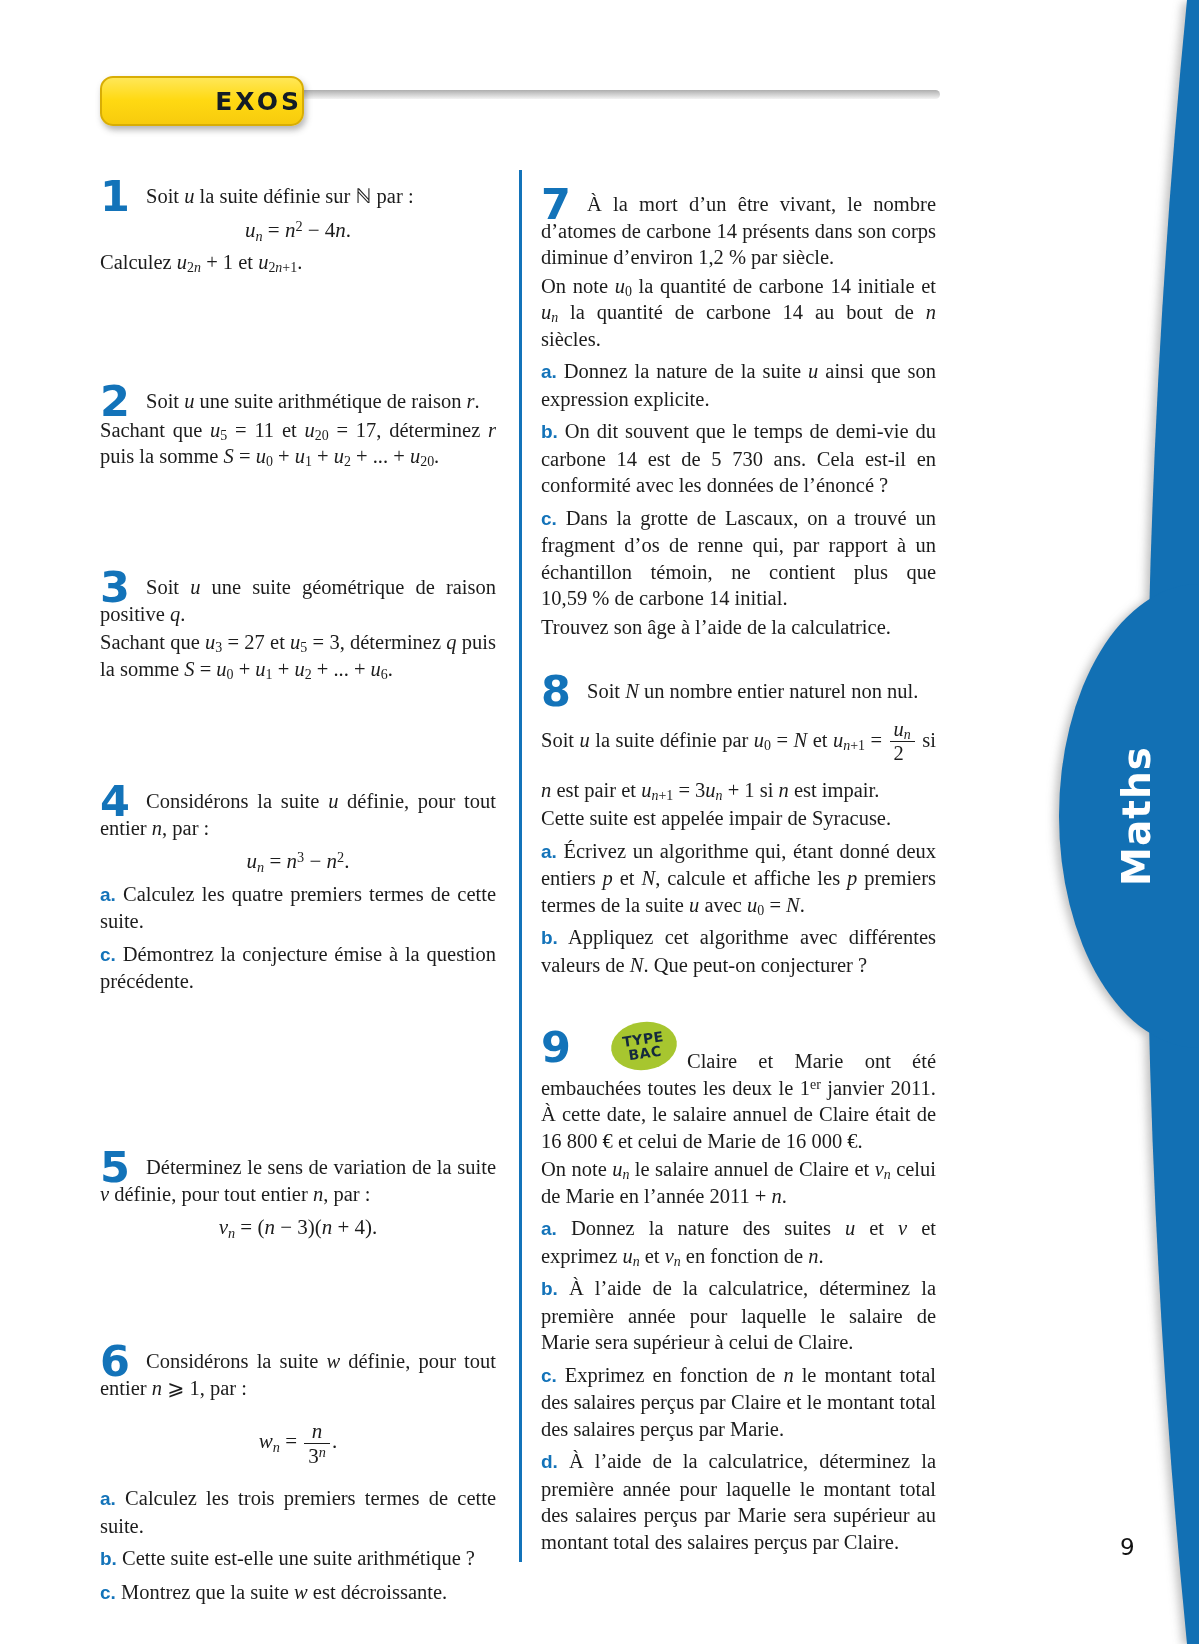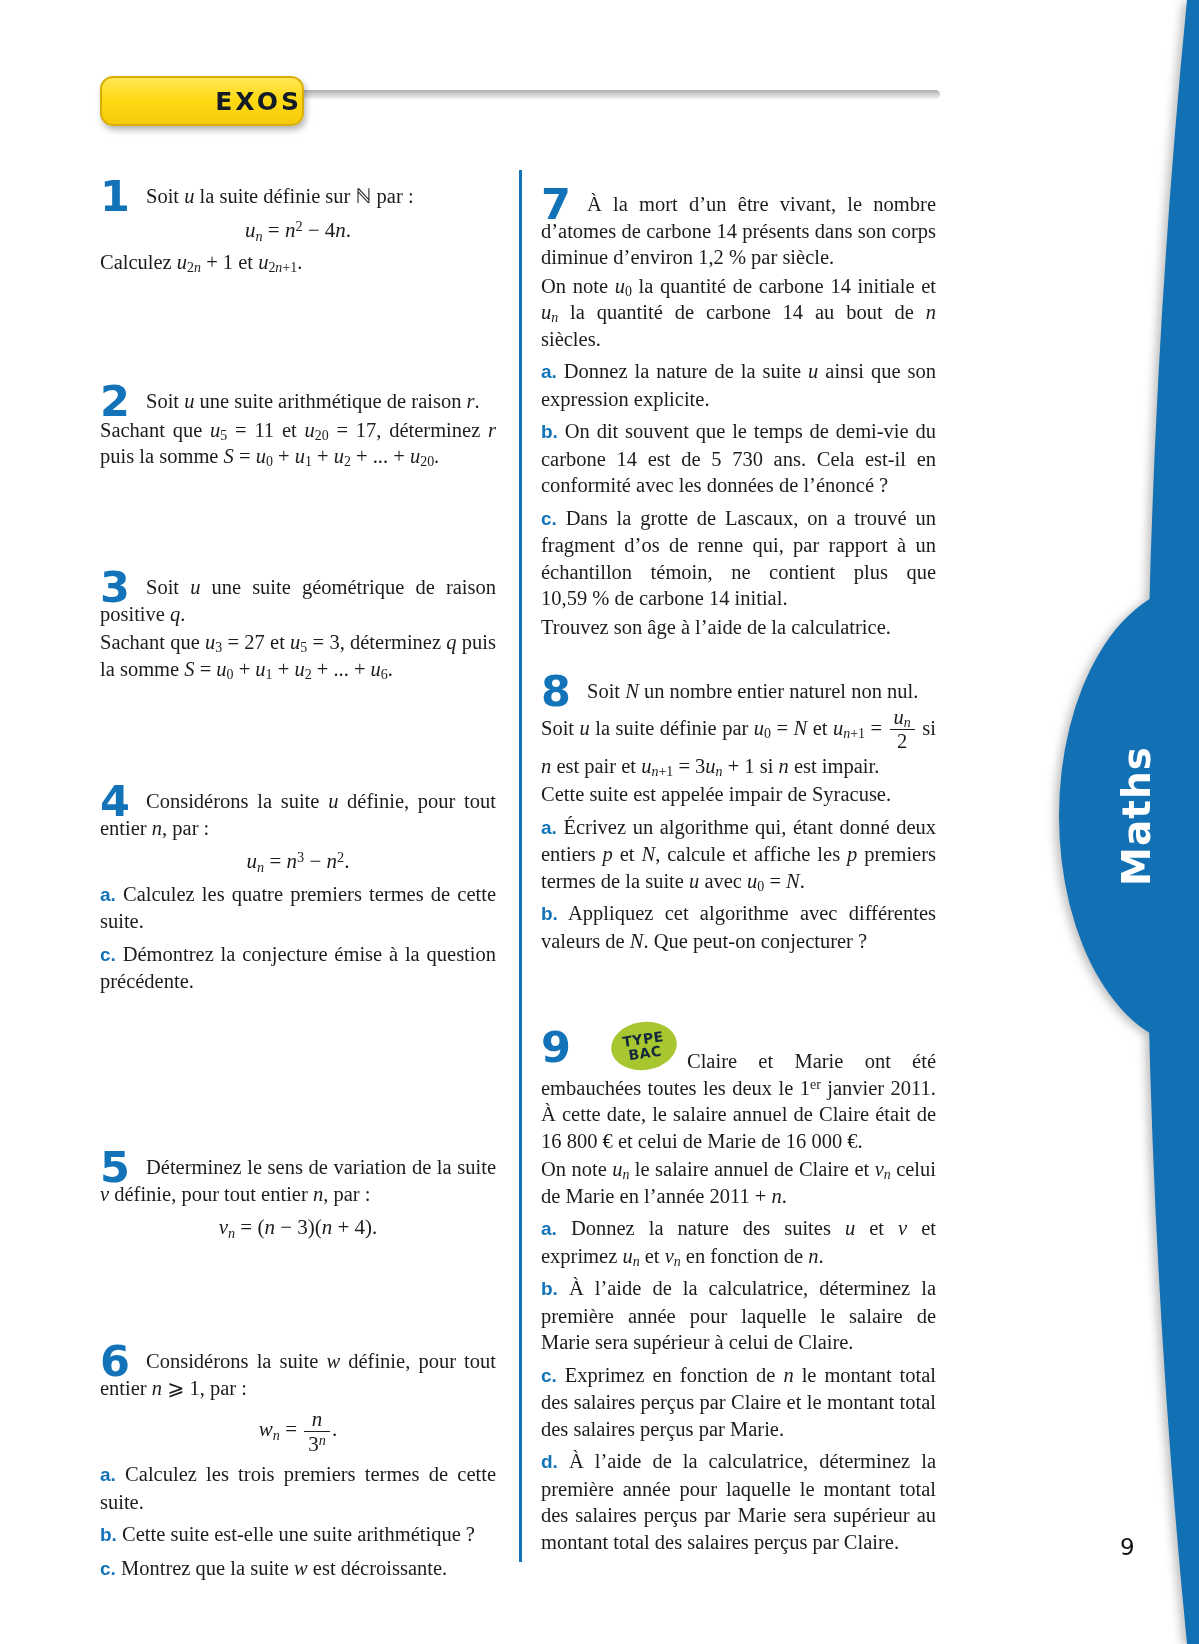--- a/index.html
+++ b/index.html
@@ -48,21 +48,21 @@
     line-height:30px;color:var(--accent,#1373b9);letter-spacing:-2px;
   }
   #ex9 .exnum{position:relative;top:-14px;}
   .ilabel{
     font-family:"Liberation Sans",sans-serif;font-weight:700;
     color:var(--accent,#1373b9);font-size:19px;
   }
   .ex i{font-style:italic;}
   .ex sub{font-size:.68em;vertical-align:-0.25em;line-height:0;}
   .ex sup{font-size:.68em;vertical-align:.45em;line-height:0;}
-  .frac{display:inline-block;vertical-align:middle;text-align:center;line-height:1.05;margin:0 2px;}
+  .frac{display:inline-block;vertical-align:middle;line-height:1.05;margin:12px 2px;}
   .fnum{display:block;border-bottom:1.4px solid #1c1c1c;padding:0 4px 1px;}
   .fden{display:block;padding:1px 4px 0;}
   .indent{text-indent:100px;}
   .typebac{
     position:absolute;left:70px;top:-24px;width:66px;height:48px;
     background:var(--green,#a7c62f);border-radius:50%;
     transform:rotate(-8deg);
     display:flex;flex-direction:column;align-items:center;justify-content:center;
     font-family:"DejaVu Sans",sans-serif;font-weight:700;font-size:14px;
     line-height:14.5px;color:#14293e;letter-spacing:.5px;

